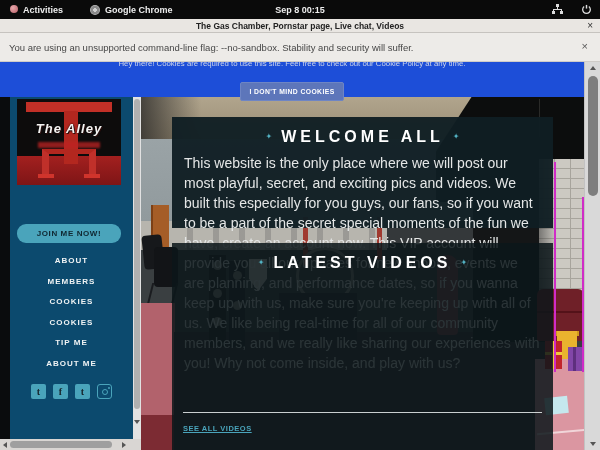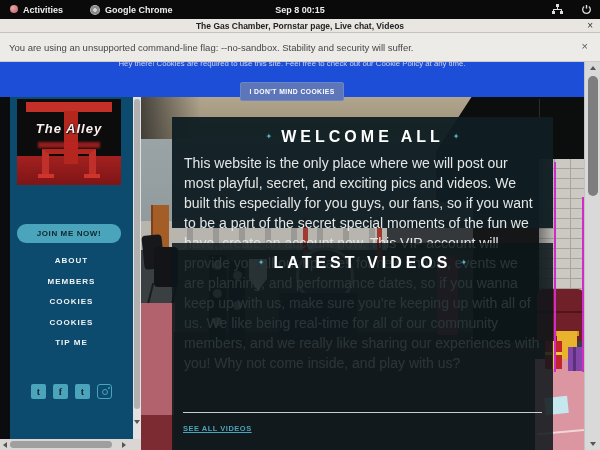--- a/index.html
+++ b/index.html
@@ -222,20 +222,21 @@
         <div class="logo-text">The Alley</div>
       </div>
 
       <button id="join-btn">JOIN ME NOW!</button>
 
       <div class="nav-item" style="top:158px">ABOUT</div>
       <div class="nav-item" style="top:179px">MEMBERS</div>
       <div class="nav-item" style="top:199px">COOKIES</div>
       <div class="nav-item" style="top:220px">COOKIES</div>
       <div class="nav-item" style="top:240px">TIP ME</div>
+      <div class="nav-item" style="top:261px">ABOUT ME</div>
 
       <div id="social-row">
         <span class="soc">t</span>
         <span class="soc">f</span>
         <span class="soc">t</span>
         <span class="soc outline">
           <span class="cam-lens"></span>
           <span class="cam-dot"></span>
         </span>
       </div>

